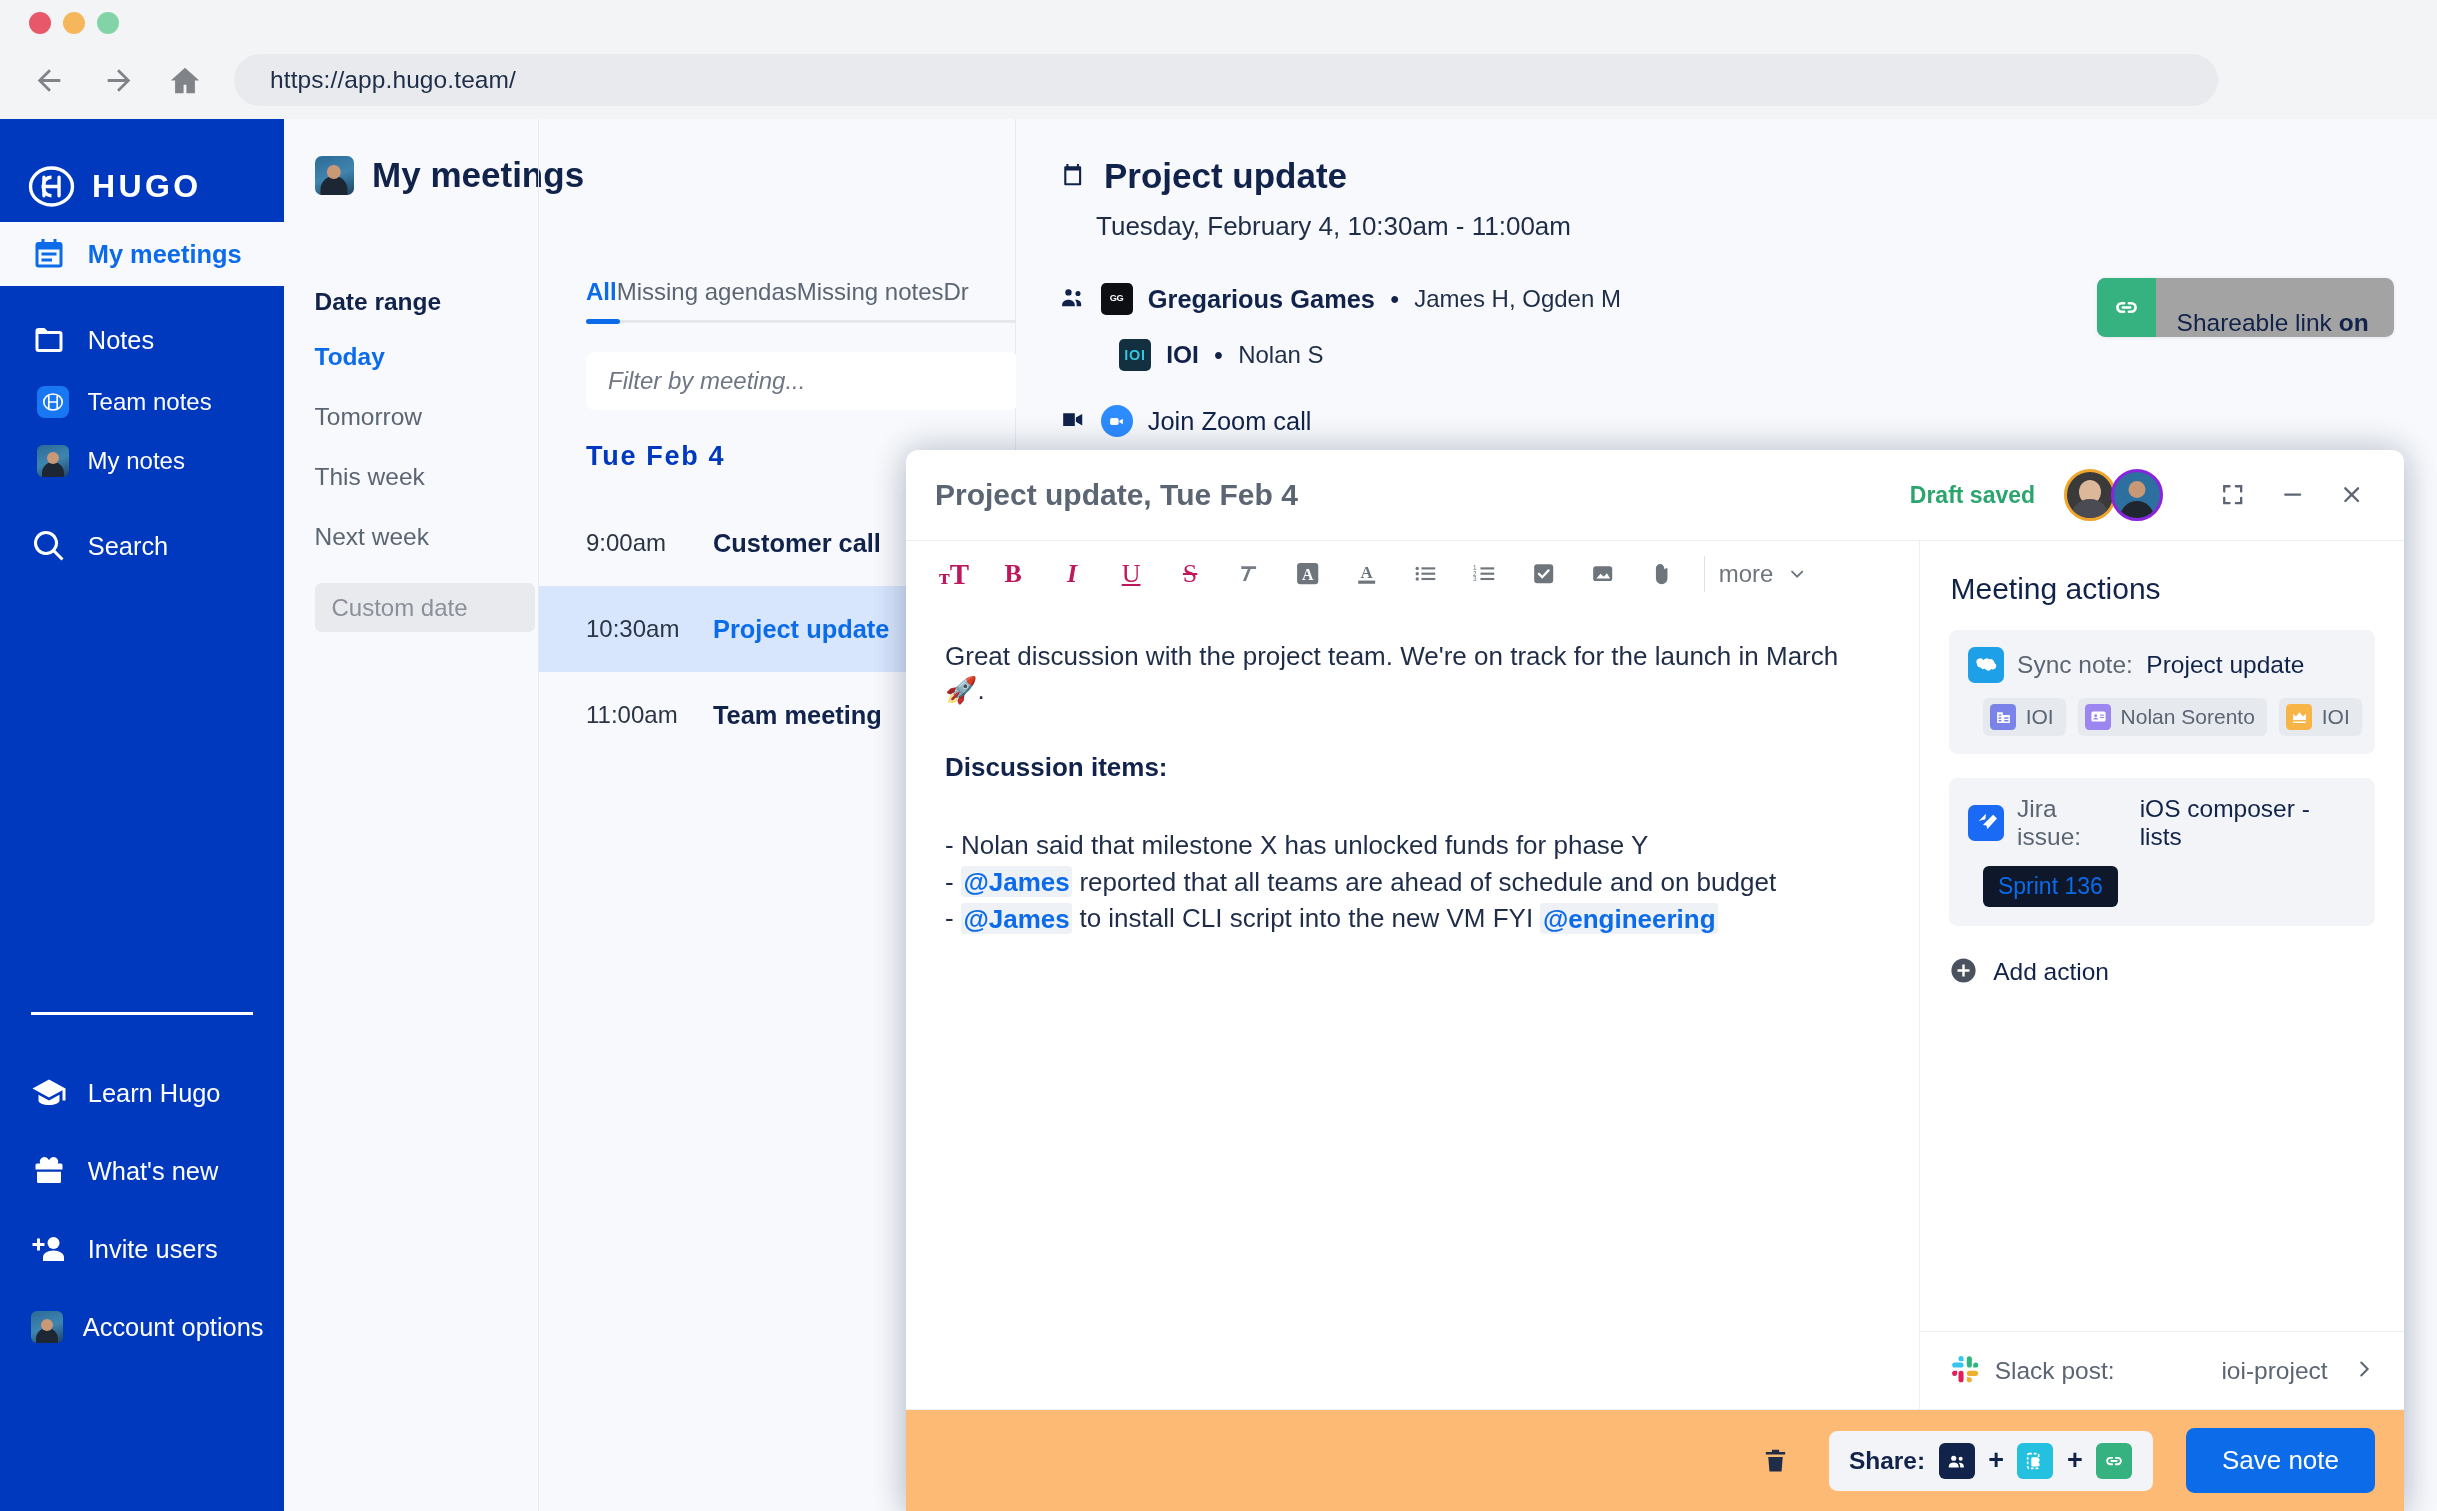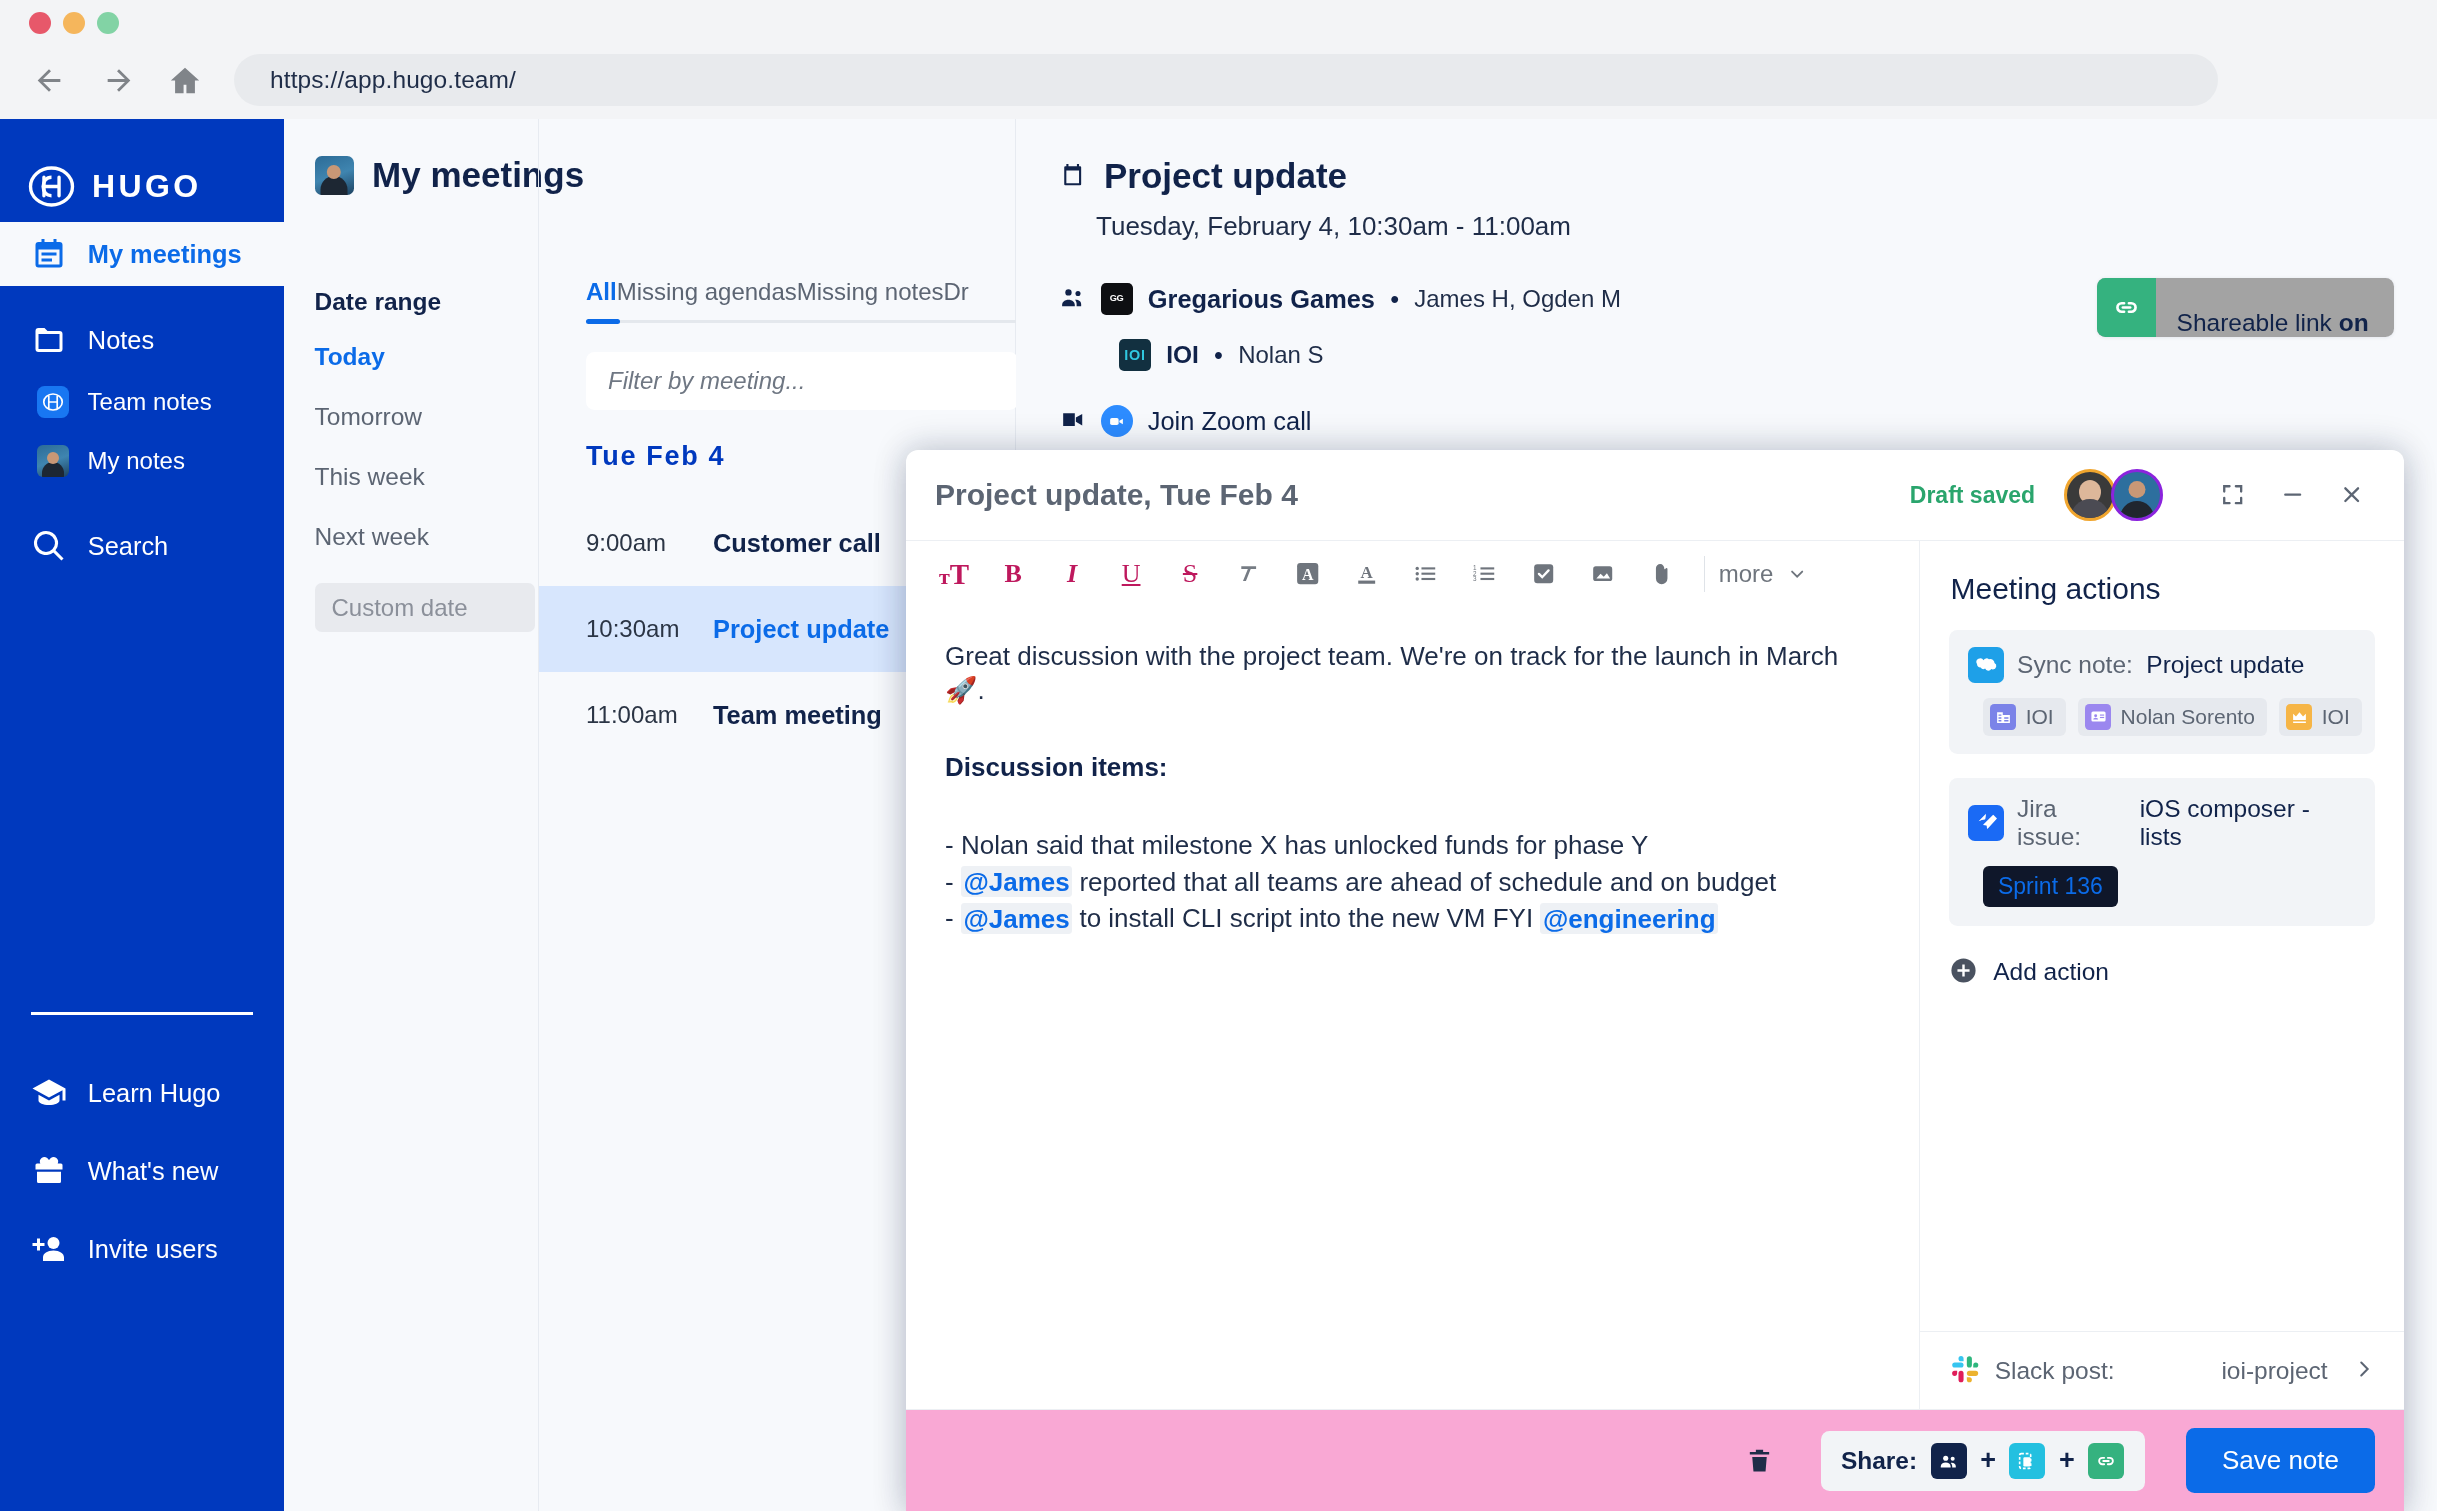--- a/index.html
+++ b/index.html
@@ -203,22 +203,22 @@
   #add-action { display: flex; align-items: center; gap: 15.2px; margin: 30.5px 0 0 29px; cursor: pointer; }
   #add-action-label { font-size: 24.5px; color: #11234a; }
 
   #slack-row { margin-top: auto; display: flex; align-items: center; padding: 0 29px 0 30.5px;
                height: 78px; border-top: 1.7px solid #eceff3; cursor: pointer; }
   #slack-label { font-size: 24.5px; color: #5c6573; margin-left: 15.2px; }
   #slack-channel { margin-left: auto; font-size: 24.5px; color: #5c6573; }
   #slack-chevron { margin-left: 25.4px; }
 
   #modal-footer { height: 102px; flex: 0 0 102px; display: flex; align-items: center;
-                  justify-content: flex-end; padding-right: 29px; gap: 16px; border-top: 1.7px solid #eceff3;
-                  background: #f9a8d4; }
+                  justify-content: flex-end; padding-right: 29px; gap: 8px; border-top: 1.7px solid #eceff3;
+                  background: #fdba74; }
   #trash-btn { width: 47px; height: 47px; display:flex; align-items:center; justify-content:center;
                cursor:pointer; margin-right: 22px; }
   #share-group { display: flex; align-items: center; gap: 13.5px; background: #f2f4f7; border-radius: 8.5px;
                  padding: 12px 20.3px; margin-right: 25.4px; }
   #share-label { font-size: 24.5px; color: #11234a; font-weight: 600; }
   .share-ico { width: 36px; height: 36px; border-radius: 6px; display:flex; align-items:center; justify-content:center; }
   #share-ico-1 { background: #11234a; }
   #share-ico-2 { background: #23c0e0; }
   #share-ico-3 { background: #35b27f; }
   .share-plus { font-size: 27px; color: #11234a; font-weight: 600; }
@@ -336,20 +336,24 @@
       <span>What's new</span>
     </div>
     <div class="nav-item">
       <span class="nav-ico">
         <svg width="36" height="36" viewBox="0 0 24 24">
             <circle cx="15" cy="8" r="4"></circle>
             <path d="M15 13c-4 0-7 2-7 4.5V20h14v-2.5c0-2.5-3-4.5-7-4.5zM6 8V5H4v3H1v2h3v3h2v-3h3V8H6z"></path>
           </svg>
       </span>
       <span>Invite users</span>
+    </div>
+    <div class="nav-item">
+      <span class="avatar-sq"></span>
+      <span>Account options</span>
     </div>
   </div>
 </div>
 
 <div id="meetings-panel">
   <div id="panel-header">
     <span class="avatar-sq"></span>
     <span id="panel-title">My meetings</span>
   </div>
 

